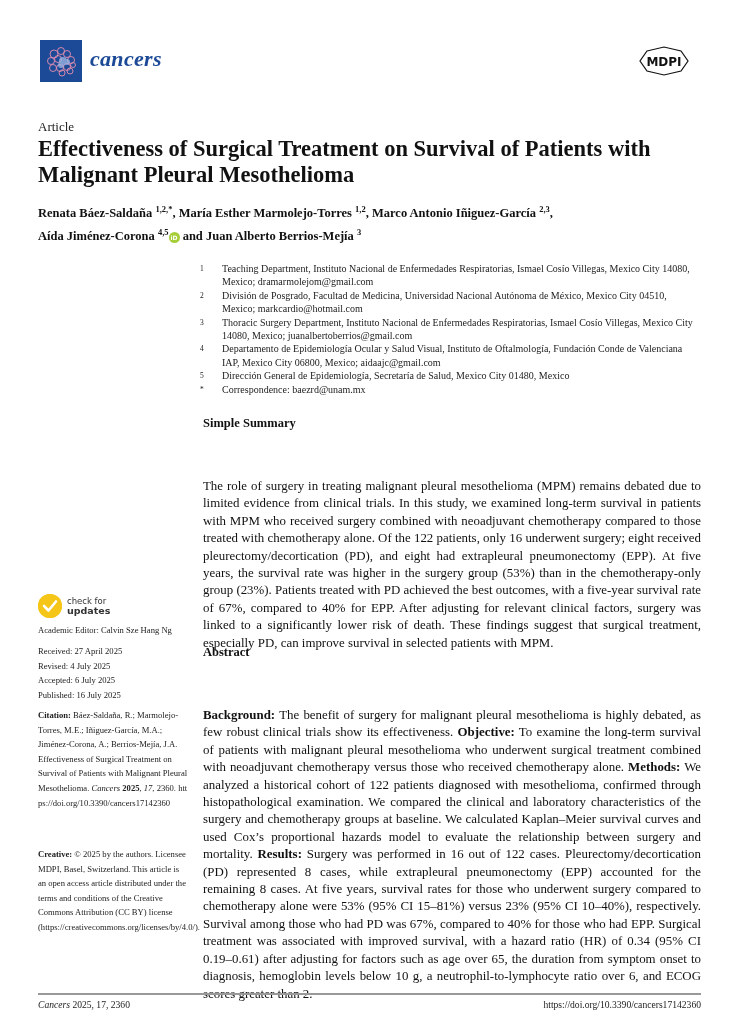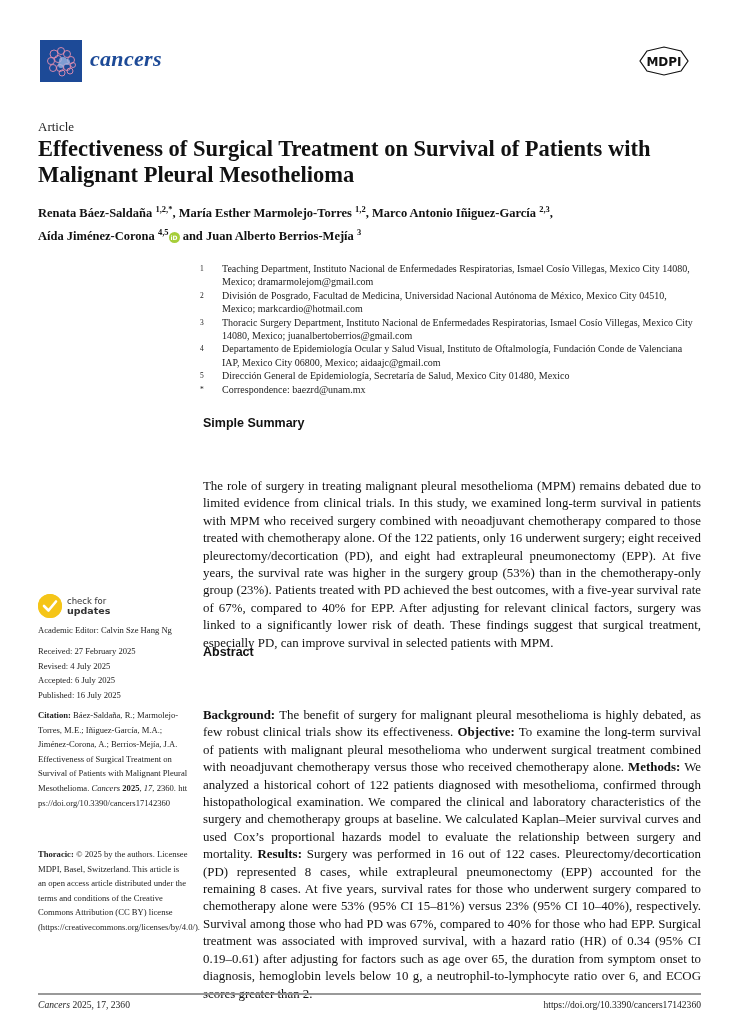--- a/index.html
+++ b/index.html
@@ -20,21 +20,21 @@
   #authors sup { font-size: 8.5px; vertical-align: 5px; font-weight: bold; }
   .orcid { display: inline-block; width: 11px; height: 11px; border-radius: 50%; background: #a6ce39; color: #fff; font-size: 6px; line-height: 11px; text-align: center; vertical-align: 0px; font-family: "DejaVu Sans", sans-serif; font-weight: bold; }
 
   
   #affiliations { position: absolute; left: 200px; top: 262px; width: 500px; font-family: "Liberation Serif", serif; font-size: 10px; line-height: 13.4px; color: #222; }
   .aff { display: flex; }
   .aff-num { width: 22px; flex: none; font-size: 7.5px; padding-top: 0px; }
   .aff-text { flex: 1; }
 
   
-  .section-title { position: absolute; left: 203px; font-family: Liberation Sans, sans-serif; font-weight: bold; font-size: 12.5px; color: #111; }
+  .section-title { position: absolute; left: 203px; font-family: Liberation Serif, serif; font-weight: bold; font-size: 12.5px; color: #111; }
   .body-text { position: absolute; left: 203px; width: 498px; font-family: "Liberation Serif", serif; font-size: 12.9px; line-height: 17.4px; color: #111; text-align: justify; hyphens: auto; margin-top: 40px; }
   .body-text b { font-weight: bold; }
   #summary-title { top: 416px; }
   #summary-text { top: 438px; }
   #abstract-title { top: 645px; }
   #abstract-text { top: 667px; }
 
   
   #check-updates { position: absolute; left: 38px; top: 594px; display: flex; align-items: center; }
   #check-updates .cu-icon { width: 24px; height: 24px; border-radius: 50%; background: #f5c518; position: relative; }
@@ -142,25 +142,25 @@
   </div>
   <div class="cu-text">
     <div class="cu-line1">check for</div>
     <div class="cu-line2">updates</div>
   </div>
 </div>
 
 <div id="academic-editor" class="sidebar">Academic Editor: Calvin Sze Hang Ng</div>
 
 <div id="dates" class="sidebar">
-  <div>Received: 27 February 2025</div>
+  <div>Received: 27 April 2025</div>
   <div>Revised: 4 July 2025</div>
   <div>Accepted: 6 July 2025</div>
   <div>Published: 16 July 2025</div>
 </div>
 
 <div id="citation" class="sidebar"><b>Citation:</b><span> Báez-Saldaña, R.; Marmolejo-Torres, M.E.; Iñiguez-García, M.A.; Jiménez-Corona, A.; Berrios-Mejía, J.A. Effectiveness of Surgical Treatment on Survival of Patients with Malignant Pleural Mesothelioma. </span><i>Cancers</i> <b>2025</b>, <i>17</i><span>, 2360.</span> <span style="word-break: break-all;">https://doi.org/10.3390/cancers17142360</span></div>
 
-<div id="copyright" class="sidebar"><b>Thoracic:</b><span> © 2025 by the authors. Licensee MDPI, Basel, Switzerland. This article is an open access article distributed under the terms and conditions of the Creative Commons Attribution (CC BY) license (https://creativecommons.org/licenses/by/4.0/).</span></div>
+<div id="copyright" class="sidebar"><b>Creative:</b><span> © 2025 by the authors. Licensee MDPI, Basel, Switzerland. This article is an open access article distributed under the terms and conditions of the Creative Commons Attribution (CC BY) license (https://creativecommons.org/licenses/by/4.0/).</span></div>
 
 <div id="footer-rule"></div>
 <div id="footer-left"><i>Cancers</i><span> 2025, 17, 2360</span></div>
 <div id="footer-right">https://doi.org/10.3390/cancers17142360</div>
 
 </body></html>

